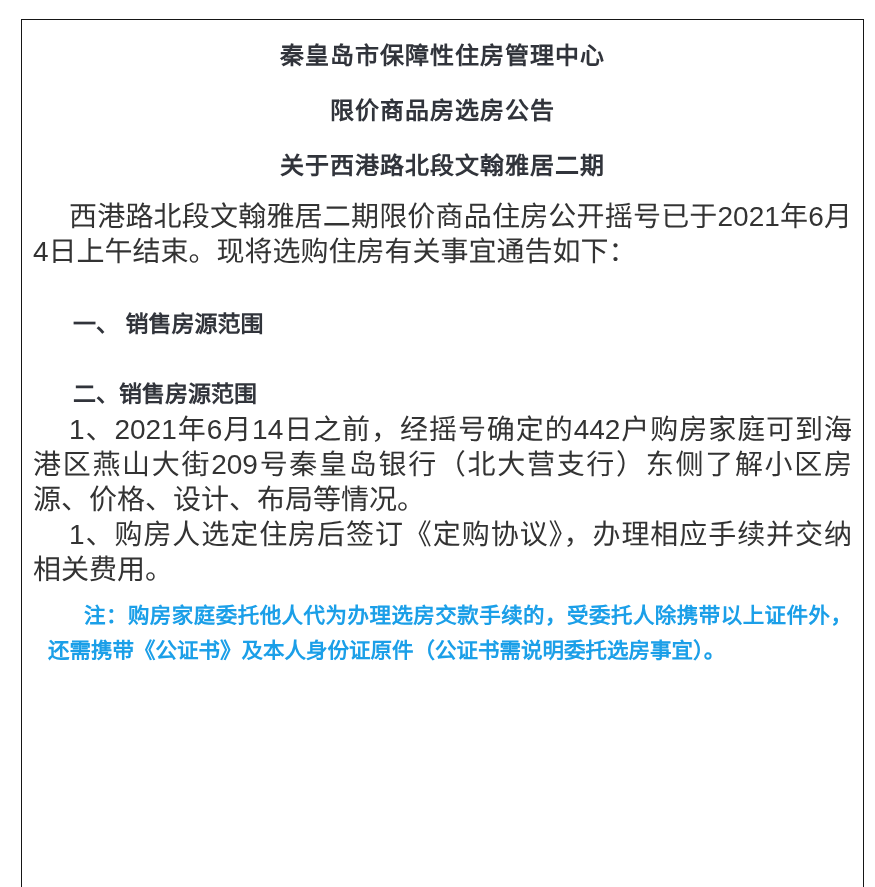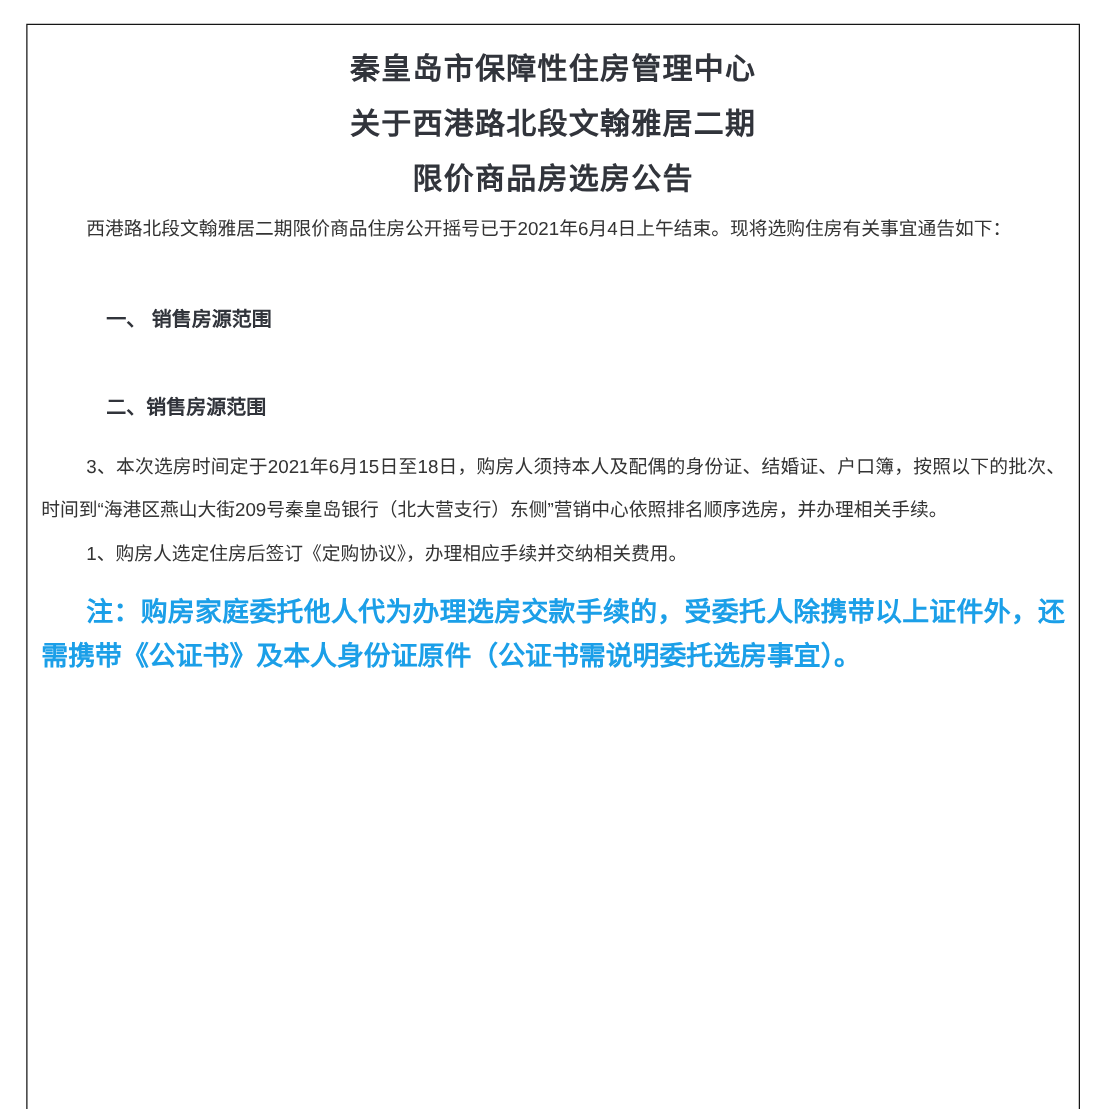--- a/index.html
+++ b/index.html
@@ -17,77 +17,77 @@
     top: 19px;
     width: 843px;
     height: 900px;            
     box-sizing: border-box;
     border: 1px solid #161616;
     background: #ffffff;
     padding: 0 11px;
   }
   .title-block { margin-top: 14px; }
   .title-line {
-    margin: 1px;
+    margin: 12px;
     text-align: center;
     font-size: 24px;
     line-height: 43px;
     font-weight: bold;
     color: #31343b;
     letter-spacing: 1px;
   }
   p.body-par {
     margin: 0;
-    font-size: 15px;
+    font-size: 28px;
     line-height: 35px;
     color: #333333;
     text-indent: 36px;
     text-align: justify;
     word-break: break-all;
   }
   .intro        { margin-top: 28px; }
   .sec-heading {
-    margin: 12px;
-    font-size: 16px;
+    margin: 0;
+    font-size: 23px;
     line-height: 35px;
     font-weight: bold;
     color: #31343b;
     text-indent: 40px;
   }
   .heading-1    { margin-top: 38px; }
   .par-sec1     { margin-top: 37px; }
   .heading-2    { margin-top: 35px; }
   .item-first   { margin-top: 40px; }
   .note-par {
-    margin: 12px 0 0 0;
+    margin: 12px 0 0 15px;
     font-size: 21.5px;
     line-height: 35px;
     font-weight: bold;
     color: #1b9fe8;
     text-indent: 36px;
     text-align: justify;
     word-break: break-all;
   }
 </style>
 </head>
 <body>
 
 <div class="doc-frame">
 
   <div class="title-block">
     <p class="title-line">秦皇岛市保障性住房管理中心</p>
+    <p class="title-line">限价商品房选房公告</p>
     <p class="title-line">关于西港路北段文翰雅居二期</p>
-    <p class="title-line">限价商品房选房公告</p>
   </div>
 
   <p class="body-par intro">西港路北段文翰雅居二期限价商品住房公开摇号已于2021年6月4日上午结束。现将选购住房有关事宜通告如下：</p>
 
   <p class="sec-heading heading-1">一、 销售房源范围</p>
 
 
   <p class="sec-heading heading-2">二、销售房源范围</p>
 
-  <p class="body-par">3、本次选房时间定于2021年6月15日至18日，购房人须持本人及配偶的身份证、结婚证、户口簿，按照以下的批次、时间到“海港区燕山大街209号秦皇岛银行（北大营支行）东侧”营销中心依照排名顺序选房，并办理相关手续。</p>
+  <p class="body-par item-first">1、2021年6月14日之前，经摇号确定的442户购房家庭可到海港区燕山大街209号秦皇岛银行（北大营支行）东侧了解小区房源、价格、设计、布局等情况。</p>
   <p class="body-par">1、购房人选定住房后签订《定购协议》，办理相应手续并交纳相关费用。</p>
 
   <p class="note-par">注：购房家庭委托他人代为办理选房交款手续的，受委托人除携带以上证件外，还需携带《公证书》及本人身份证原件（公证书需说明委托选房事宜）。</p>
 
 </div>
 
 </body></html>

